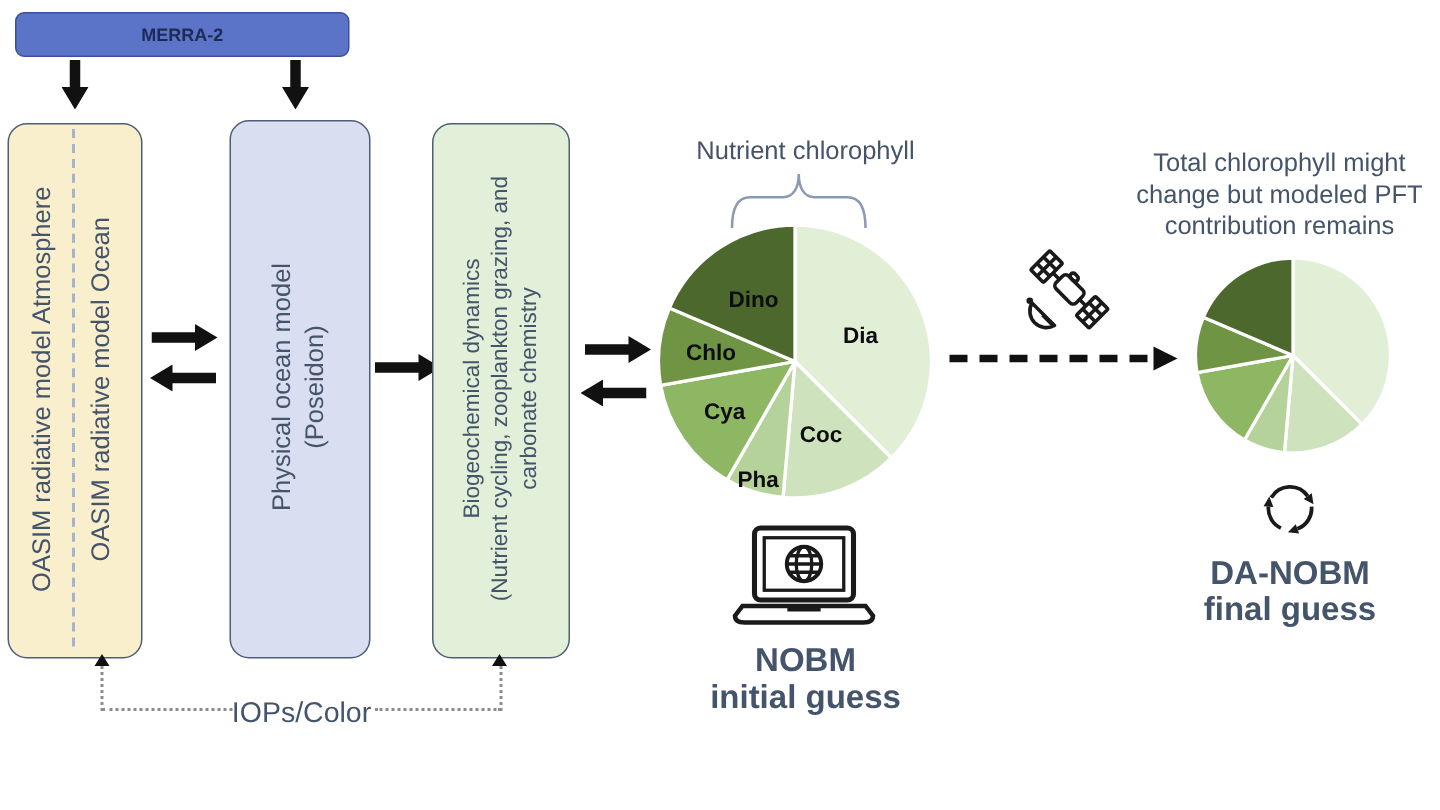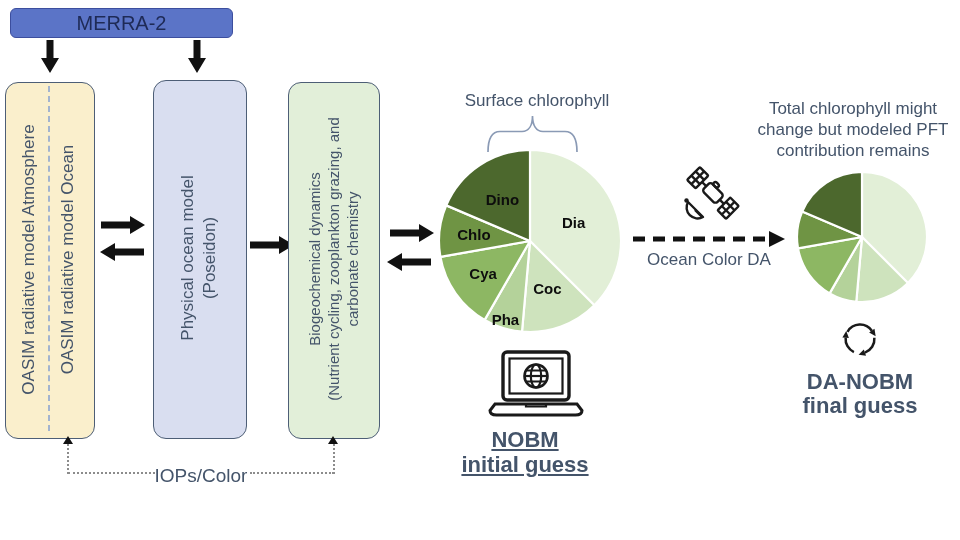--- a/index.html
+++ b/index.html
@@ -4,21 +4,21 @@
 <style>
   html,body{margin:0;padding:0;background:#ffffff;}
   body{font-family:"Liberation Sans",sans-serif;}
   #canvas{position:relative;width:960px;height:540px;background:#fff;overflow:hidden;}
 
   .abs{position:absolute;}
 
   
   .merra2{left:10px;top:8px;width:221px;height:28px;background:var(--merra2_fill);
     border:1.5px solid var(--merra2_border);border-radius:6px;display:flex;align-items:center;justify-content:center;}
-  .merra2 span{font-weight:400;font-size:20px;color:var(--merra2_text);}
+  .merra2 span{font-weight:700;font-size:12px;color:var(--merra2_text);}
 
   
   .tallbox{border:1.5px solid var(--box_border);border-radius:13px;}
   .oasim{left:5px;top:82px;width:88px;height:355px;background:var(--oasim_fill);}
   .poseidon{left:153px;top:80px;width:92px;height:357px;background:var(--poseidon_fill);}
   .biogeo{left:288px;top:82px;width:90px;height:355px;background:var(--biogeo_fill);}
   .divider{left:48px;top:86px;height:345px;width:0;border-left:2px dashed var(--divider_dash);}
 
   
   .rot{display:flex;align-items:center;justify-content:center;transform:rotate(-90deg);
@@ -30,21 +30,21 @@
 
   .arrow-svg{display:block;}
 
   
   .lbl{color:var(--label_text);}
   .surface{left:437px;top:91px;width:200px;text-align:center;font-size:17px;}
   .oceanda{left:632px;top:250px;width:154px;text-align:center;font-size:17px;}
   .rtitle{left:741px;top:98px;width:224px;text-align:center;font-size:17px;line-height:21px;white-space:pre-line;}
   .iops{left:153px;top:465px;width:96px;text-align:center;font-size:19px;}
   .bold2{font-weight:700;font-size:22px;text-align:center;white-space:pre-line;}
-  .nobm{left:455px;top:427px;width:140px;line-height:25px;text-decoration:underline;}
+  .nobm{left:467px;top:427px;width:140px;line-height:25px;}
   .danobm{left:790px;top:370px;width:140px;line-height:24px;}
 
   .pie-label{font-family:"Liberation Sans",sans-serif;font-weight:700;font-size:15px;fill:#0d0d0d;}
 
   
   .vdot{width:0;border-left:2px dotted var(--dotted_gray);}
   .hdot{height:0;border-top:2px dotted var(--dotted_gray);}
   .tri-up{width:0;height:0;border-left:5px solid transparent;border-right:5px solid transparent;
     border-bottom:8px solid var(--arrow_black);}
 </style>
@@ -89,21 +89,21 @@
 (Nutrient cycling, zooplankton grazing, and
 carbonate chemistry</div>
 
   <svg class="abs" style="left:390px;top:224px" width="44" height="18" viewBox="0 0 44 18">
     <polygon points="0,5.5 29,5.5 29,0 44,9 29,18 29,12.5 0,12.5" fill="#111"></polygon>
   </svg>
   <svg class="abs" style="left:387px;top:253px" width="44" height="18" viewBox="0 0 44 18">
     <polygon points="44,5.5 15,5.5 15,0 0,9 15,18 15,12.5 44,12.5" fill="#111"></polygon>
   </svg>
 
-  <div class="abs lbl surface">Surface chlorophyll</div>
+  <div class="abs lbl surface">Nutrient chlorophyll</div>
   <svg class="abs" style="left:486px;top:113px" width="94" height="40" viewBox="0 0 94 40">
     <path d="M 2 39 C 2 25, 6 18.5, 14 18.5 L 36 18.5 C 43 18.5, 46.5 12, 46.5 3
              C 46.5 12, 50 18.5, 57 18.5 L 79 18.5 C 87 18.5, 91 25, 91 39" fill="none" stroke="#8a9ab5" stroke-width="1.7"></path>
   </svg>
 
   <svg class="abs" style="left:438px;top:149px" width="184" height="184" viewBox="0 0 184 184">
       <path d="M 92 92 L 92 1 A 91 91 0 0 1 156.34671708797583 156.34671708797583 Z" fill="#e2efd7" stroke="#ffffff" stroke-width="2.2" stroke-linejoin="round"></path>
       <text x="135.71797947843407" y="79.39141998048395" text-anchor="middle" class="pie-label">Dia</text>
       <path d="M 92 92 L 156.34671708797583 156.34671708797583 A 91 91 0 0 1 84.00554111388236 182.6481584320287 Z" fill="#cee3bd" stroke="#ffffff" stroke-width="2.2" stroke-linejoin="round"></path>
       <text x="109.41262981814998" y="145.39281702735886" text-anchor="middle" class="pie-label">Coc</text>
@@ -136,21 +136,20 @@
       <path d="M12 40 A 11 11 0 0 0 27 55 L 12 40 Z" fill="#fff"></path>
       <line x1="19" y1="48" x2="26" y2="55"></line>
       <circle cx="10.5" cy="38.5" r="2.2" fill="#1a1a1a" stroke="none"></circle>
     </g>
   </svg>
 
   <svg class="abs" style="left:632px;top:230px" width="154" height="18" viewBox="0 0 154 18">
     <line x1="1" y1="9" x2="136" y2="9" stroke="#111" stroke-width="5" stroke-dasharray="12 8"></line>
     <polygon points="137,1 153,9 137,17" fill="#111"></polygon>
   </svg>
-  <div class="abs lbl oceanda">Ocean Color DA</div>
 
   <div class="abs lbl rtitle">Total chlorophyll might
 change but modeled PFT
 contribution remains</div>
 
   <svg class="abs" style="left:795px;top:170px" width="134" height="134" viewBox="0 0 134 134">
       <path d="M 67 67 L 67 2 A 65 65 0 0 1 112.96194077712559 112.96194077712559 Z" fill="#e2efd7" stroke="#ffffff" stroke-width="2.2" stroke-linejoin="round"></path>
       <path d="M 67 67 L 112.96194077712559 112.96194077712559 A 65 65 0 0 1 61.28967222420168 131.7486845943062 Z" fill="#cee3bd" stroke="#ffffff" stroke-width="2.2" stroke-linejoin="round"></path>
       <path d="M 67 67 L 61.28967222420168 131.7486845943062 A 65 65 0 0 1 34.61796815293308 123.35959557569184 Z" fill="#b4d29a" stroke="#ffffff" stroke-width="2.2" stroke-linejoin="round"></path>
       <path d="M 67 67 L 34.61796815293308 123.35959557569184 A 65 65 0 0 1 3.0033182556016484 78.37649883339293 Z" fill="#8db763" stroke="#ffffff" stroke-width="2.2" stroke-linejoin="round"></path>

